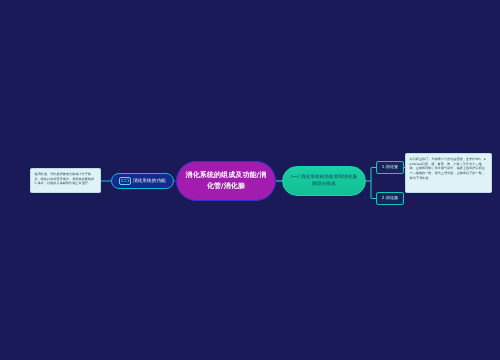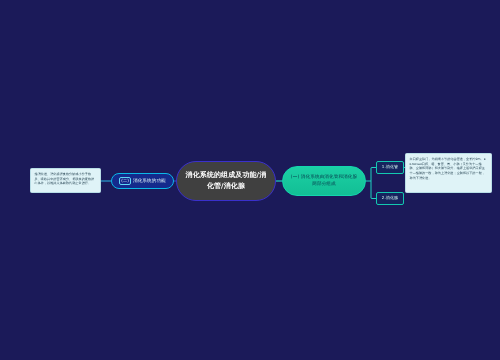--- a/index.html
+++ b/index.html
@@ -39,21 +39,21 @@
     justify-content: center;
     text-align: center;
   }
 
   
   .root-node {
     left: 176px;
     top: 161px;
     width: 100px;
     height: 40px;
-    background: #404040;
+    background: #a21caf;
     border: 1px solid #3a30cc;
     border-radius: 20px;
     color: #ffffff;
     font-size: 7px;
     font-weight: bold;
     line-height: 1.55;
     padding: 16px 7px;
     letter-spacing: 0.1px;
   }
 

